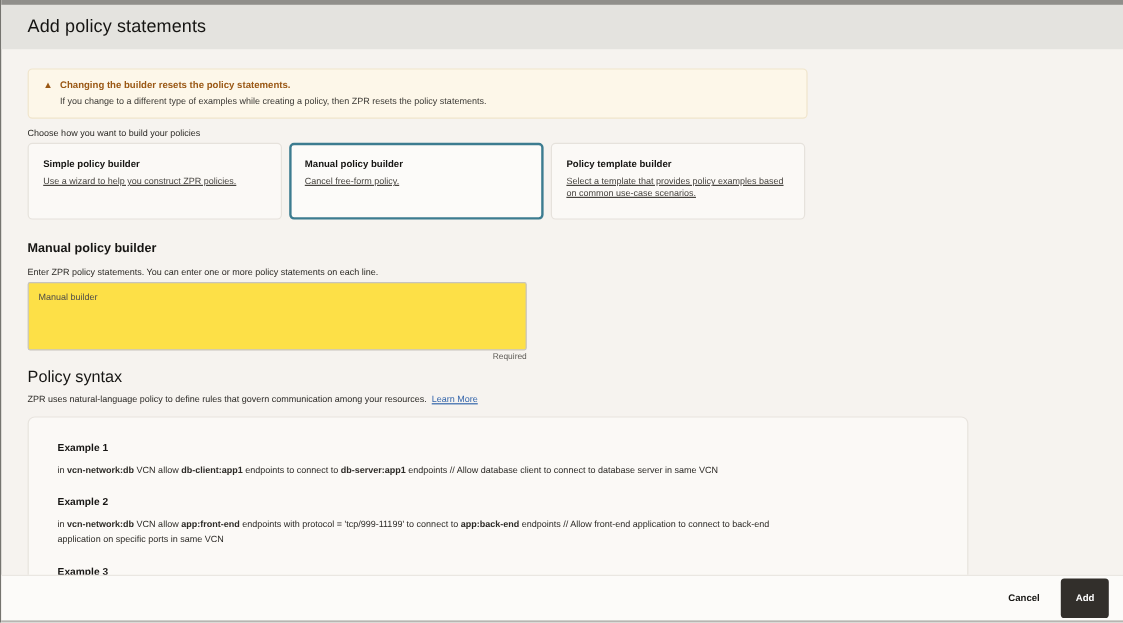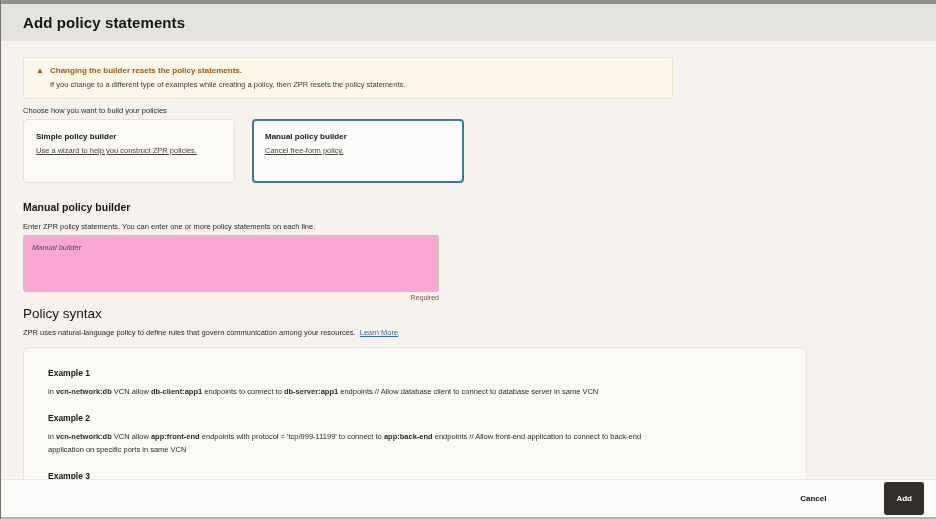--- a/index.html
+++ b/index.html
@@ -20,21 +20,21 @@
   }
 
   header.dialog-header {
     position: absolute; top: 4px; left: 0; right: 0; height: 37px;
     background: #e4e3df;
     display: flex; align-items: center;
     padding-left: 22px;
     z-index: 4;
   }
   header.dialog-header h1 {
-    font-size: 15px; font-weight: 700; color: #161513; letter-spacing: .1px;
+    font-size: 15px; font-weight: 400; color: #161513; letter-spacing: .1px;
   }
 
   main.dialog-body {
     position: absolute; top: 41px; left: 0; right: 0; bottom: 0;
     padding: 16px 0 0 22px;
   }
 
   .warning-banner {
     width: 650px;
     background: #fdf7e9;
@@ -45,21 +45,21 @@
     align-items: flex-start;
   }
   .warn-icon {
     color: #9a5815; font-size: 8px; line-height: 11px; width: 14px; flex: 0 0 14px;
   }
   .warn-title { font-size: 8px; font-weight: 700; color: #9a5815; line-height: 11px; }
   .warn-body { font-size: 7.5px; color: #3b3934; margin-top: 4px; line-height: 10px; }
 
   .choose-label { font-size: 7.5px; color: #2c2a26; margin: 7px 0 4px 0; }
 
-  .cards { display: flex; gap: 17px; width: 650px; }
+  .cards { display: flex; gap: 6px; width: 650px; }
   .card {
     width: 212px; height: 64px;
     background: #fbf9f6;
     border: 1px solid #e6e2dc;
     border-radius: 4px;
     padding: 12px 12px 0 12px;
     cursor: pointer;
   }
   .card.selected {
     border: 2px solid #3c7c90;
@@ -69,30 +69,29 @@
   .card-title { font-size: 8px; font-weight: 700; color: #161513; margin-bottom: 5px; }
   .card-desc { font-size: 7.5px; color: #47443f; line-height: 10px; text-decoration: underline; }
 
   .section-title { font-size: 10.5px; font-weight: 700; color: #161513; margin-top: 18px; }
   .helper { font-size: 7.5px; color: #2c2a26; margin-top: 9px; }
 
   .policy-textarea {
     display: block;
     margin-top: 4px;
     width: 416px; height: 57px;
-    background: #f9a8d4;
+    background: #fde047;
     border: 1px solid #c7c4be;
     border-radius: 2px;
     resize: none;
     font-family: "Liberation Sans", "DejaVu Sans", sans-serif;
     font-size: 7.5px;
     color: #504d49;
     padding: 7px 8px;
     outline: none;
-    font-style: italic;
   }
   .required { width: 416px; text-align: right; font-size: 7px; color: #5f5c57; margin-top: 2px; }
 
   .syntax-title { font-size: 13.5px; font-weight: 400; color: #161513; margin-top: 5px; }
   .syntax-desc { font-size: 7.5px; color: #2c2a26; margin-top: 7px; }
   .link { color: #3566ab; text-decoration: underline; cursor: pointer; margin-left: 2px; }
 
   .examples-box {
     margin-top: 10px;
     width: 784px; height: 150px;
@@ -114,21 +113,21 @@
     gap: 14px; padding-right: 12px;
     z-index: 6;
   }
   .btn-cancel {
     background: transparent; border: none; font-family: inherit;
     font-size: 8px; font-weight: 600; color: #161513; cursor: pointer; padding: 6px 4px;
   }
   .btn-add {
     background: #322f2b; border: none; font-family: inherit;
     font-size: 8px; font-weight: 700; color: #ffffff; cursor: pointer;
-    padding: 12px 12px; border-radius: 3px; margin-left: 40px;
+    padding: 12px 12px; border-radius: 3px;
   }
 
   .bottom-line {
     position: absolute; left: 0; right: 0; bottom: 0; height: 2px;
     background: #b7b5b1; z-index: 7;
   }
 </style>
 </head>
 <body>
 
@@ -153,20 +152,24 @@
 
     <div class="cards">
       <div class="card">
         <div class="card-title">Simple policy builder</div>
         <div class="card-desc">Use a wizard to help you construct ZPR policies.</div>
       </div>
       <div class="card selected">
         <div class="card-title">Manual policy builder</div>
         <div class="card-desc">Cancel free-form policy.</div>
       </div>
+      <div class="card">
+        <div class="card-title">Policy template builder</div>
+        <div class="card-desc">Select a template that provides policy examples based on common use-case scenarios.</div>
+      </div>
     </div>
 
     <h2 class="section-title">Manual policy builder</h2>
     <div class="helper">Enter ZPR policy statements. You can enter one or more policy statements on each line.</div>
     <textarea class="policy-textarea" spellcheck="false" style="">Manual builder</textarea>
     <div class="required">Required</div>
 
     <h2 class="syntax-title">Policy syntax</h2>
     <div class="syntax-desc">
       <span>ZPR uses natural-language policy to define rules that govern communication among your resources.</span>

